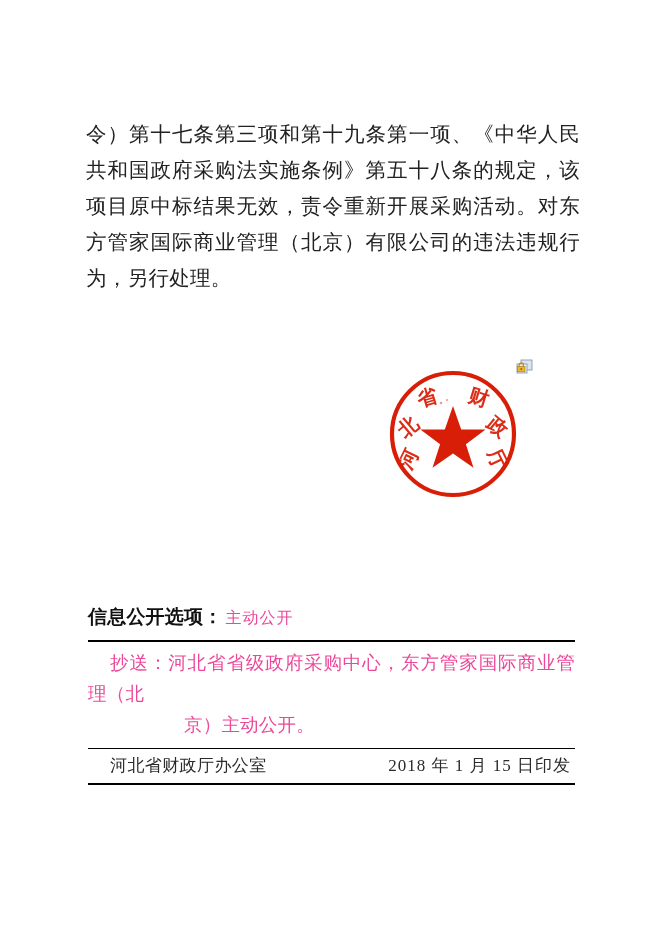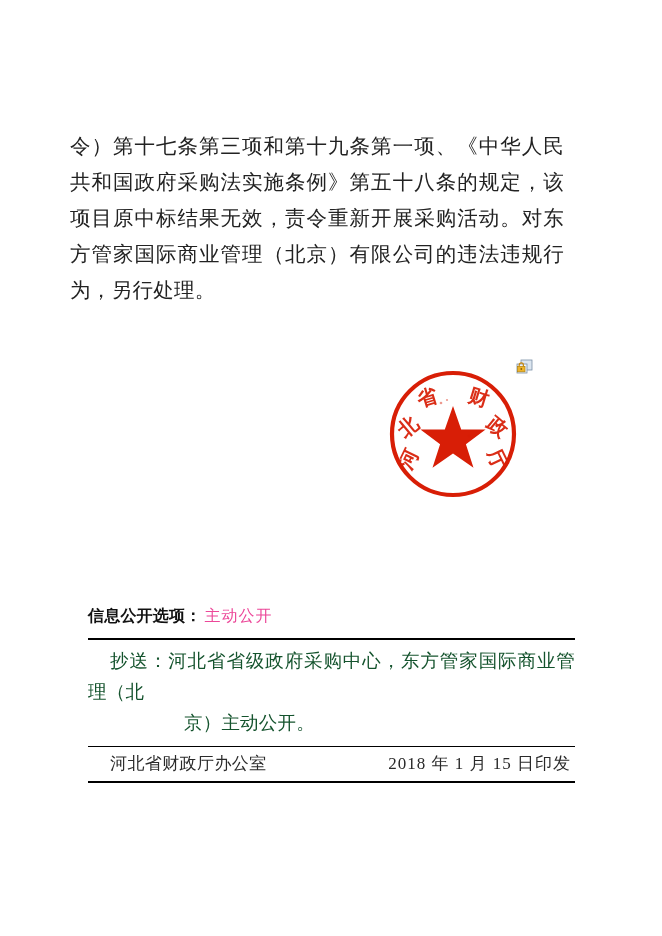--- a/index.html
+++ b/index.html
@@ -19,24 +19,23 @@
 
   #page {
     position: absolute;
     inset: 0;
     background: #ffffff;
   }
 
   
   .body-text {
     position: absolute;
-    left: 70px;
+    left: 86px;
     top: 116px;
     width: 494px;
-    margin-top: 12px;
   }
   .para {
     font-family: "Liberation Serif", "DejaVu Serif", serif;
     font-size: 20.5px;
     line-height: 36px;
     color: #222222;
     text-align: justify;
     text-justify: inter-ideograph;
     letter-spacing: 0.3px;
     margin: 0;
@@ -78,21 +77,21 @@
   }
   .disclosure {
     font-size: 17px;
     line-height: 24px;
     white-space: nowrap;
     margin-bottom: 10px;
   }
   .disclosure .lbl {
     font-family: "DejaVu Sans", "Liberation Sans", sans-serif;
     font-weight: 700;
-    font-size: 16px;
+    font-size: 19px;
     color: #111111;
     letter-spacing: 0.2px;
   }
   .disclosure .val {
     font-family: "Liberation Serif", "DejaVu Serif", serif;
     font-size: 16px;
     color: #ec4899;
     letter-spacing: 1px;
     margin-left: 3px;
   }
@@ -103,21 +102,21 @@
   }
   .rule-thin {
     height: 0;
     border-top: 1px solid #000000;
   }
 
   .cc-block {
     font-family: "Liberation Serif", "DejaVu Serif", serif;
     font-size: 18.5px;
     line-height: 31px;
-    color: #14532d;
+    color: #ec4899;
     padding: 6px 0 7px 0;
     text-align: justify;
     text-justify: inter-ideograph;
     letter-spacing: 0.2px;
   }
   .cc-block .cc-line1 { display: block; text-indent: 22px; }
   .cc-block .cc-line2 { display: block; text-indent: 96px; }
 
   .issue-row {
     display: flex;

